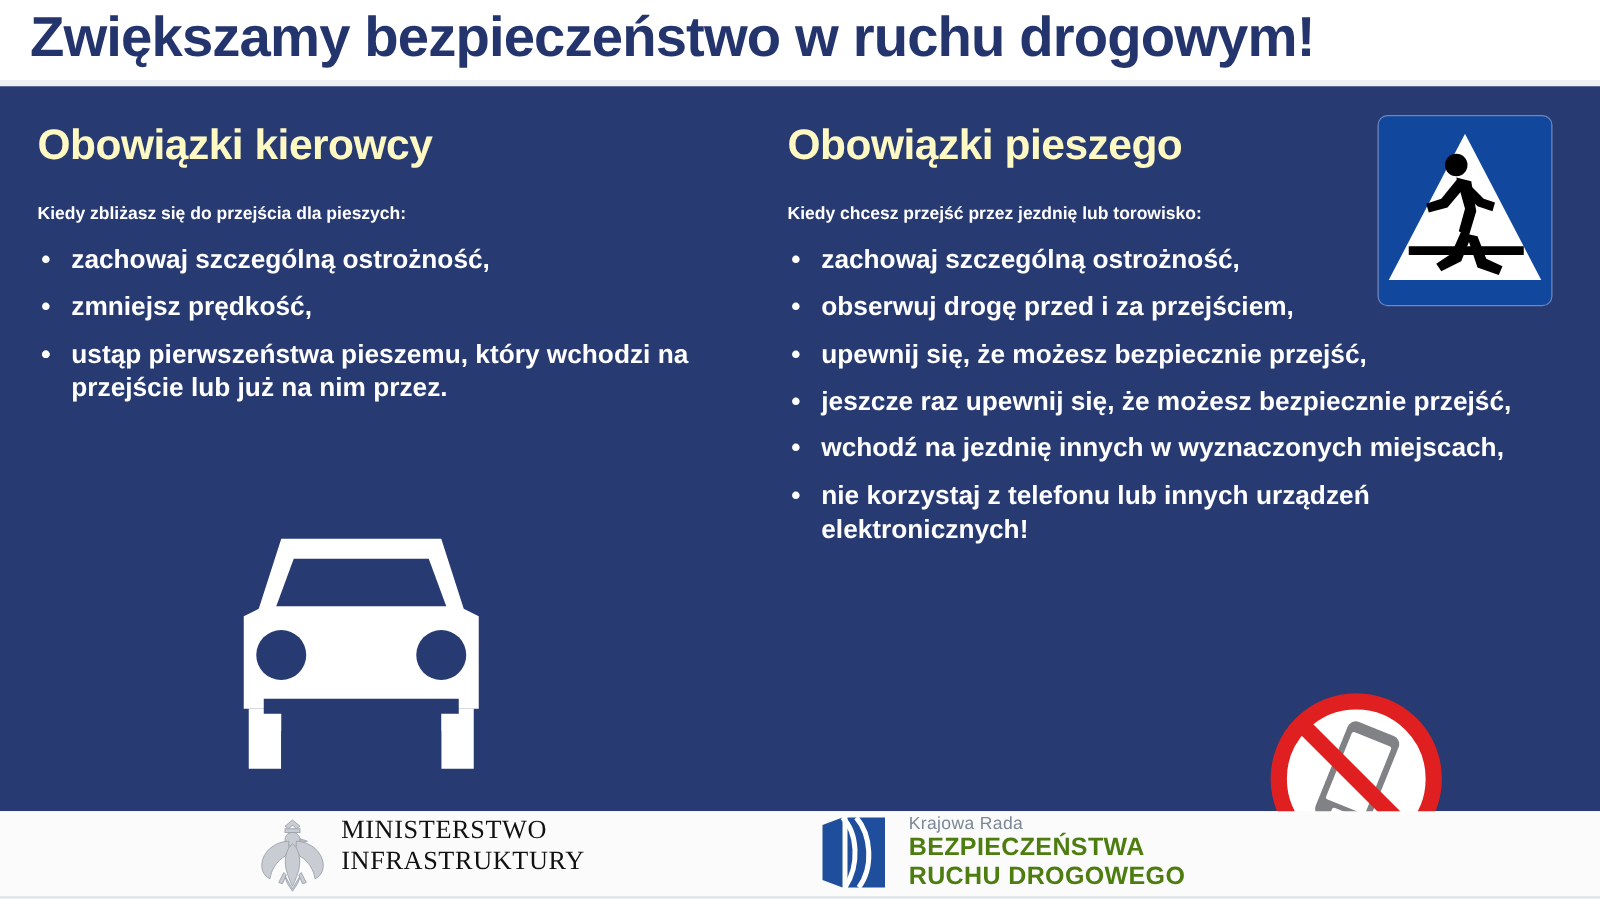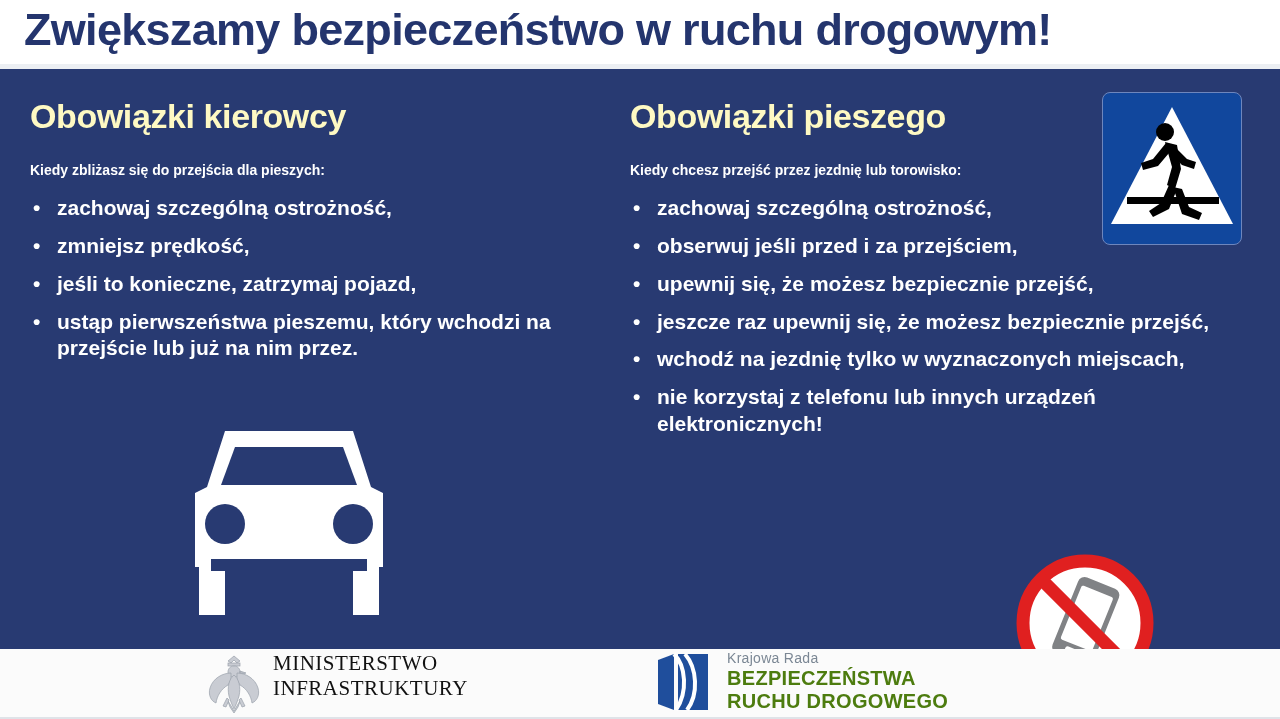--- a/index.html
+++ b/index.html
@@ -211,52 +211,51 @@
         <li>
           <span class="dot">•</span>
           <span>zachowaj szczególną ostrożność,</span>
         </li>
         <li>
           <span class="dot">•</span>
           <span>zmniejsz prędkość,</span>
         </li>
         <li>
           <span class="dot">•</span>
-          <span>jeśli to konieczne, zatrzymaj pojazd,</span>
         </li>
         <li>
           <span class="dot">•</span>
           <span>ustąp pierwszeństwa pieszemu, który wchodzi na przejście lub już na nim przez.</span>
         </li>
       </ul>
     </div>
 
     <div class="col col-right">
       <h2 class="col-heading">Obowiązki pieszego</h2>
       <p class="col-intro">Kiedy chcesz przejść przez jezdnię lub torowisko:</p>
       <ul class="bullets">
         <li>
           <span class="dot">•</span>
           <span>zachowaj szczególną ostrożność,</span>
         </li>
         <li>
           <span class="dot">•</span>
-          <span>obserwuj jeśli przed i za przejściem,</span>
+          <span>obserwuj drogę przed i za przejściem,</span>
         </li>
         <li>
           <span class="dot">•</span>
           <span>upewnij się, że możesz bezpiecznie przejść,</span>
         </li>
         <li>
           <span class="dot">•</span>
           <span>jeszcze raz upewnij się, że możesz bezpiecznie przejść,</span>
         </li>
         <li>
           <span class="dot">•</span>
-          <span>wchodź na jezdnię tylko w wyznaczonych miejscach,</span>
+          <span>wchodź na jezdnię innych w wyznaczonych miejscach,</span>
         </li>
         <li>
           <span class="dot">•</span>
           <span>nie korzystaj z telefonu lub innych urządzeń elektronicznych!</span>
         </li>
       </ul>
     </div>
   </div>
 
   <div class="sign-d6">

